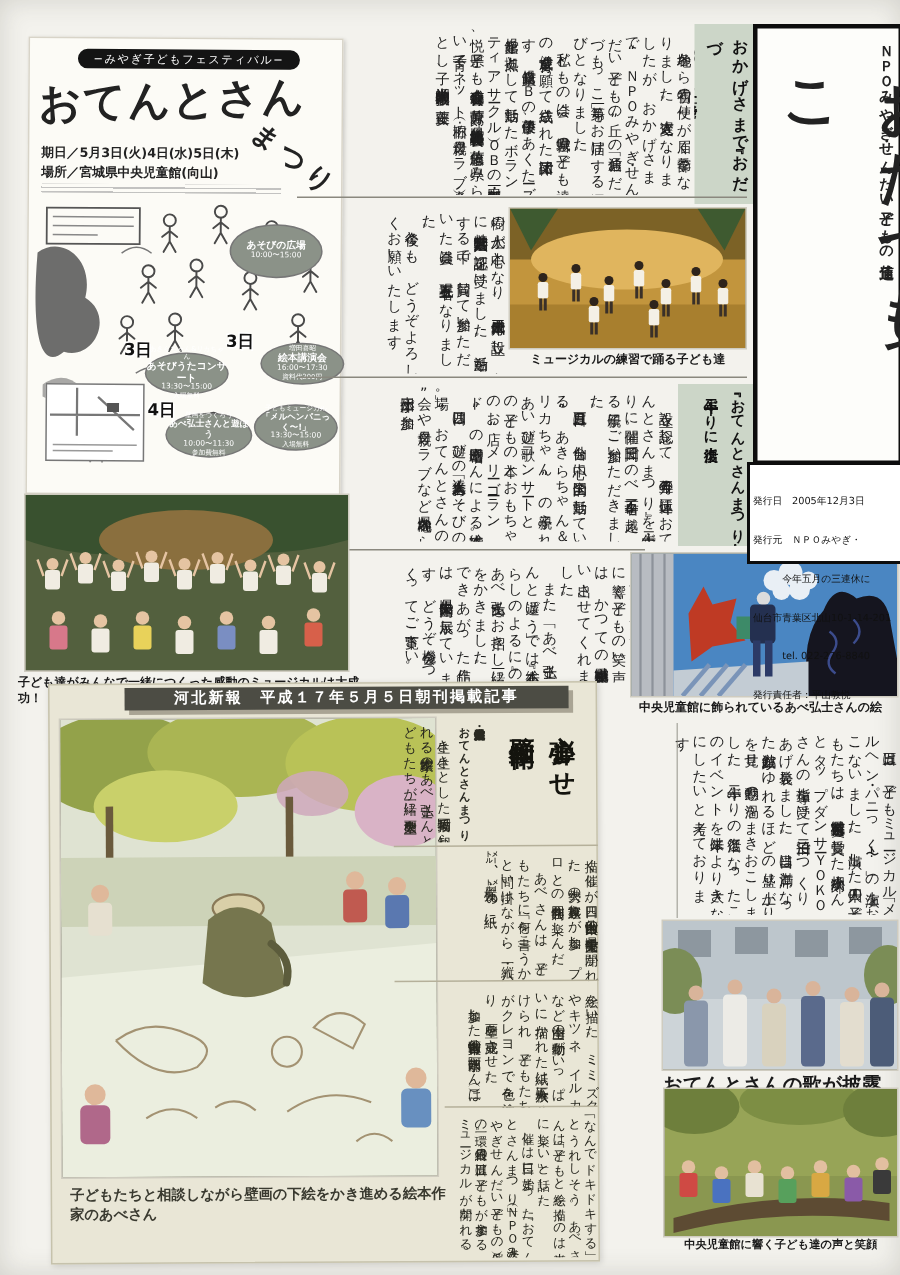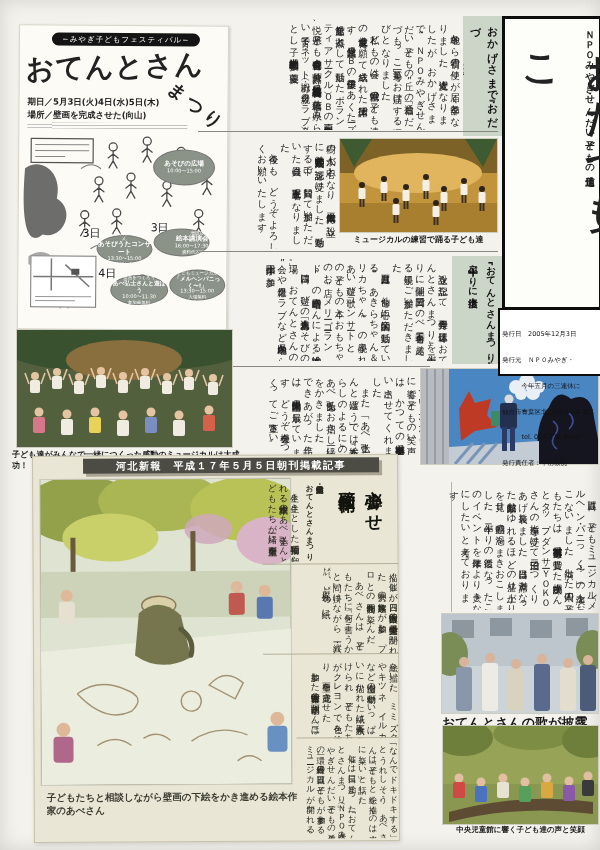--- a/index.html
+++ b/index.html
@@ -18,21 +18,21 @@
   .flyer-banner{background:#141414;color:#fff;border-radius:8px;text-align:center;font-size:7.5px;line-height:13px;letter-spacing:1px;}
   .flyer-title{font-weight:800;font-size:28px;letter-spacing:1px;transform:rotate(-2deg);white-space:nowrap;}
   .flyer-title-sub{font-weight:800;font-size:18px;letter-spacing:4px;transform:rotate(38deg);transform-origin:left top;white-space:nowrap;}
   .flyer-line{font-size:8.5px;font-weight:700;white-space:nowrap;}
   .micro-lines{background:repeating-linear-gradient(0deg,#aaa 0 1px,transparent 1px 3px);opacity:.7;}
   .badge{background:#8b9288;border-radius:50%;color:#fff;text-align:center;display:flex;flex-direction:column;justify-content:center;line-height:1.15;box-shadow:0 0 0 1px #777;}
   .b-top{font-size:4.5px;}
   .b-name{font-size:6.5px;font-weight:700;}
   .b-time{font-size:5px;}
   .b-fee{font-size:4.5px;}
-  .badge-day{font-weight:400;font-size:11px;color:#111;text-shadow:1px 1px 0 #fff,-1px -1px 0 #fff;}
+  .badge-day{font-weight:700;font-size:11px;color:#111;text-shadow:1px 1px 0 #fff,-1px -1px 0 #fff;}
   .map-box{background:#fff;border:1px solid #777;}
   
   .masthead{background:#fdfdfa;border:3px solid #0d0d0d;}
   .masthead-sub{font-size:9.5px;font-weight:700;line-height:13px;letter-spacing:.5px;}
   .masthead-title{font-size:38px;font-weight:900;letter-spacing:2px;line-height:64px;}
   .masthead-vol{font-size:20px;font-weight:800;text-align:center;letter-spacing:1px;}
   .info-box{background:#fff;border:2px solid #0d0d0d;font-size:6.5px;line-height:8.6px;white-space:pre;color:#111;}
   
   .photo{overflow:hidden;background:#9a9a8a;box-shadow:0 0 0 1px #cfccc0;}
   .photo svg{display:block;width:100%;height:100%;}
@@ -48,21 +48,21 @@
 </head>
 <body>
 
 <div id="page">
 
   <div class="abs flyer" style="left:18px;top:25px;width:208px;height:303px;">
     <div class="abs flyer-banner" style="left:32px;top:7px;width:148px;height:13px;">−みやぎ子どもフェスティバル−</div>
     <div class="abs flyer-title" style="left:6px;top:22px;">おてんとさん</div>
     <div class="abs flyer-title-sub" style="left:158px;top:50px;">まつり</div>
     <div class="abs flyer-line" style="left:8px;top:71px;">期日／5月3日(火)4日(水)5日(木)</div>
-    <div class="abs flyer-line" style="left:8px;top:84px;">場所／壁画を完成させた(向山)</div>
+    <div class="abs flyer-line" style="left:8px;top:84px;">場所／宮城県中央児童館(向山)</div>
     <div class="abs micro-lines" style="left:8px;top:97px;width:160px;height:6px;"></div>
 
     <div class="abs" style="left:2px;top:103px;width:202px;height:196px;">
       <svg viewBox="0 0 202 196" width="202" height="196">
         <defs>
           <g id="kid" fill="none" stroke="#4a4a4a" stroke-width="1.3" stroke-linecap="round">
             <circle cx="0" cy="0" r="4"></circle>
             <path d="M0 4 L0 14 M0 7 L-5 11 M0 7 L5 11 M0 14 L-4 21 M0 14 L4 21"></path>
           </g>
         </defs>
@@ -91,21 +91,21 @@
       <div class="b-time">10:00〜15:00</div>
     </div>
     <div class="abs badge-day" style="left:64px;top:200px;">3日</div>
     <div class="abs badge" style="left:79px;top:210px;width:54px;height:26px;">
       <div class="b-top">あきらちゃん&amp;リカちゃん</div>
       <div class="b-name">あそびうたコンサート</div>
       <div class="b-time">13:30〜15:00</div>
       <div class="b-fee">入場無料</div>
     </div>
     <div class="abs badge-day" style="left:132px;top:194px;">3日</div>
-    <div class="abs badge" style="left:136px;top:203px;width:54px;height:26px;align-items:flex-end;">
+    <div class="abs badge" style="left:156px;top:203px;width:54px;height:26px;">
       <div class="b-top">増田喜昭</div>
       <div class="b-name">絵本講演会</div>
       <div class="b-time">16:00〜17:30</div>
       <div class="b-fee">資料代200円</div>
     </div>
     <div class="abs badge-day" style="left:80px;top:240px;text-align:right;">4日</div>
     <div class="abs badge" style="left:93px;top:250px;width:56px;height:28px;">
       <div class="b-top">壁画をつくろう</div>
       <div class="b-name" style="font-size:5.8px">あべ弘士さんと遊ぼう</div>
       <div class="b-time">10:00〜11:30</div>
@@ -238,20 +238,21 @@
           <path d="M46 95 L64 74"></path>
           <path d="M58 95 L76 74"></path>
         </g>
       <rect x="70" y="42" width="20" height="15" fill="#3d8a68"></rect>
       <circle cx="88" cy="30" r="4.5" fill="#dcdcdc"></circle>
       <rect x="79" y="34" width="17" height="26" rx="3" fill="#243050"></rect>
       <rect x="81" y="58" width="5" height="24" fill="#2c3a66"></rect>
         <rect x="89" y="58" width="5" height="24" fill="#2c3a66"></rect>
     </svg>
   </div>
+  <div class="abs caption" style="left:414px;top:466px;width:186px;font-size:8px;text-align:center;">中央児童館に飾られているあべ弘士さんの絵</div>
 
   <div class="abs masthead" style="left:502px;top:16px;width:94px;height:288px;">
     <div class="abs v masthead-sub" style="right:2px;top:5px;height:215px;">ＮＰＯみやぎ・せんだい子どもの丘通信</div>
     <div class="abs v masthead-title" style="left:4px;top:10px;height:248px;">おだづもっこ</div>
   </div>
   <div class="abs info-box" style="left:498px;top:308px;width:99px;height:58px;padding:3px 2px;">
     <div>発行日　2005年12月3日</div>
     <div>発行元　ＮＰＯみやぎ・</div>
     <div>　　　今年五月の三連休に</div>
     <div>仙台市青葉区北山10-1-14-201</div>

